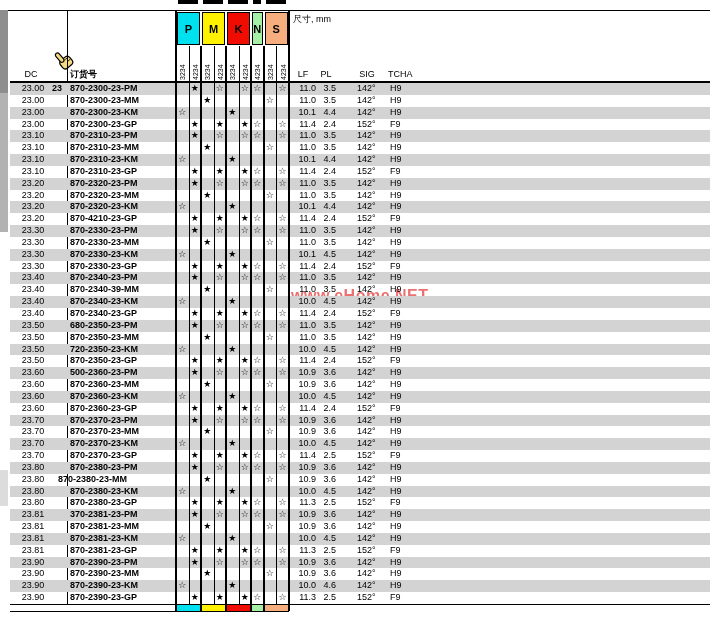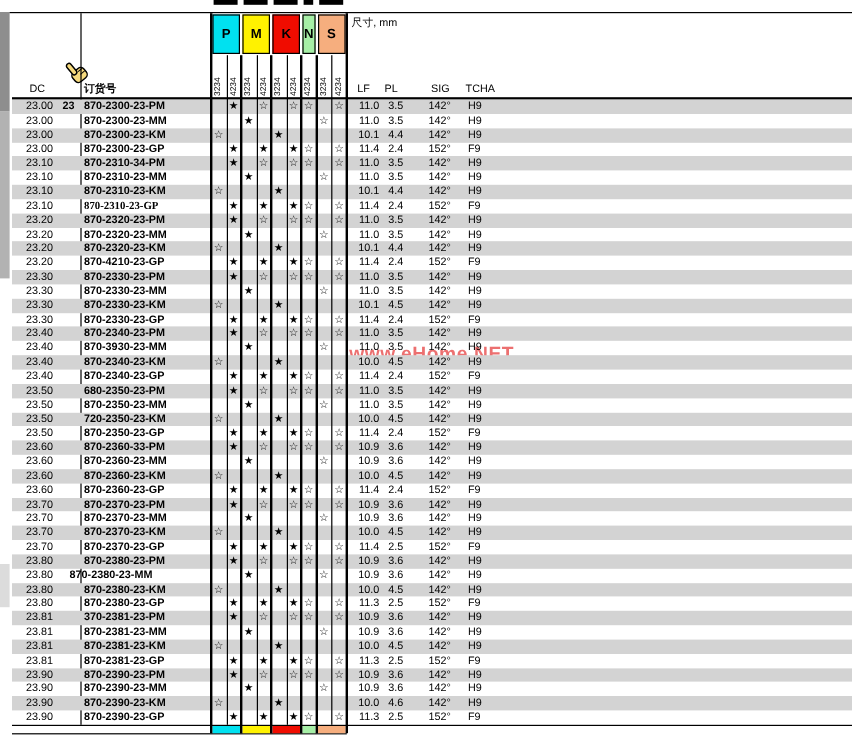--- a/index.html
+++ b/index.html
@@ -104,21 +104,21 @@
         <div class="star" style="left: 228.5px; width: 12.5px;">★</div>
         <div class="star" style="left: 241px; width: 12.5px;">☆</div>
         <div class="star" style="left: 266.25px; width: 12.75px;">☆</div>
         <div class="cell right" style="left: 282px; width: 24px;">11.4</div>
         <div class="cell right" style="left: 308px; width: 18px;">2.4</div>
         <div class="cell" style="left: 347px; width: 30px;">152°</div>
         <div class="cell" style="left: 380px; width: 40px;">F9</div>
       </div>
       <div class="row odd" style="top: 130.36px; height: 11.84px; line-height: 11.84px;">
         <div class="cell center" style="left: 2px; width: 42px;">23.10</div>
-        <div class="cell bold" style="left: 60px; width: 112px;">870-2310-34-PM</div>
+        <div class="cell bold" style="left: 60px; width: 112px;">870-2310-23-PM</div>
         <div class="star" style="left: 178.5px; width: 12.5px;">★</div>
         <div class="star" style="left: 203.5px; width: 12.5px;">☆</div>
         <div class="star" style="left: 228.5px; width: 12.5px;">☆</div>
         <div class="star" style="left: 241px; width: 12.5px;">☆</div>
         <div class="star" style="left: 266.25px; width: 12.75px;">☆</div>
         <div class="cell right" style="left: 282px; width: 24px;">11.0</div>
         <div class="cell right" style="left: 308px; width: 18px;">3.5</div>
         <div class="cell" style="left: 347px; width: 30px;">142°</div>
         <div class="cell" style="left: 380px; width: 40px;">H9</div>
       </div>
@@ -137,21 +137,21 @@
         <div class="cell bold" style="left: 60px; width: 112px;">870-2310-23-KM</div>
         <div class="star" style="left: 166px; width: 12.5px;">☆</div>
         <div class="star" style="left: 216px; width: 12.5px;">★</div>
         <div class="cell right" style="left: 282px; width: 24px;">10.1</div>
         <div class="cell right" style="left: 308px; width: 18px;">4.4</div>
         <div class="cell" style="left: 347px; width: 30px;">142°</div>
         <div class="cell" style="left: 380px; width: 40px;">H9</div>
       </div>
       <div class="row" style="top: 165.89px; height: 11.84px; line-height: 11.84px;">
         <div class="cell center" style="left: 2px; width: 42px;">23.10</div>
-        <div class="cell bold" style="left: 60px; width: 112px; font-family: Liberation Serif, serif;">870-2310-23-GP</div>
+        <div class="cell bold" style="left: 60px; width: 112px;">870-2310-23-GP</div>
         <div class="star" style="left: 178.5px; width: 12.5px;">★</div>
         <div class="star" style="left: 203.5px; width: 12.5px;">★</div>
         <div class="star" style="left: 228.5px; width: 12.5px;">★</div>
         <div class="star" style="left: 241px; width: 12.5px;">☆</div>
         <div class="star" style="left: 266.25px; width: 12.75px;">☆</div>
         <div class="cell right" style="left: 282px; width: 24px;">11.4</div>
         <div class="cell right" style="left: 308px; width: 18px;">2.4</div>
         <div class="cell" style="left: 347px; width: 30px;">152°</div>
         <div class="cell" style="left: 380px; width: 40px;">F9</div>
       </div>
@@ -255,21 +255,21 @@
         <div class="star" style="left: 228.5px; width: 12.5px;">☆</div>
         <div class="star" style="left: 241px; width: 12.5px;">☆</div>
         <div class="star" style="left: 266.25px; width: 12.75px;">☆</div>
         <div class="cell right" style="left: 282px; width: 24px;">11.0</div>
         <div class="cell right" style="left: 308px; width: 18px;">3.5</div>
         <div class="cell" style="left: 347px; width: 30px;">142°</div>
         <div class="cell" style="left: 380px; width: 40px;">H9</div>
       </div>
       <div class="row" style="top: 284.3px; height: 11.84px; line-height: 11.84px;">
         <div class="cell center" style="left: 2px; width: 42px;">23.40</div>
-        <div class="cell bold" style="left: 60px; width: 112px;">870-3930-23-MM</div>
+        <div class="cell bold" style="left: 60px; width: 112px;">870-2340-39-MM</div>
         <div class="star" style="left: 191px; width: 12.5px;">★</div>
         <div class="star" style="left: 253.5px; width: 12.75px;">☆</div>
         <div class="cell right" style="left: 282px; width: 24px;">11.0</div>
         <div class="cell right" style="left: 308px; width: 18px;">3.5</div>
         <div class="cell" style="left: 347px; width: 30px;">142°</div>
         <div class="cell" style="left: 380px; width: 40px;">H9</div>
       </div>
       <div class="row odd" style="top: 296.14px; height: 11.84px; line-height: 11.84px;">
         <div class="cell center" style="left: 2px; width: 42px;">23.40</div>
         <div class="cell bold" style="left: 60px; width: 124px;">870-2340-23-KM</div>
@@ -334,21 +334,21 @@
         <div class="star" style="left: 228.5px; width: 12.5px;">★</div>
         <div class="star" style="left: 241px; width: 12.5px;">☆</div>
         <div class="star" style="left: 266.25px; width: 12.75px;">☆</div>
         <div class="cell right" style="left: 282px; width: 24px;">11.4</div>
         <div class="cell right" style="left: 308px; width: 18px;">2.4</div>
         <div class="cell" style="left: 347px; width: 30px;">152°</div>
         <div class="cell" style="left: 380px; width: 40px;">F9</div>
       </div>
       <div class="row odd" style="top: 367.18px; height: 11.84px; line-height: 11.84px;">
         <div class="cell center" style="left: 2px; width: 42px;">23.60</div>
-        <div class="cell bold" style="left: 60px; width: 112px;">870-2360-33-PM</div>
+        <div class="cell bold" style="left: 60px; width: 112px;">500-2360-23-PM</div>
         <div class="star" style="left: 178.5px; width: 12.5px;">★</div>
         <div class="star" style="left: 203.5px; width: 12.5px;">☆</div>
         <div class="star" style="left: 228.5px; width: 12.5px;">☆</div>
         <div class="star" style="left: 241px; width: 12.5px;">☆</div>
         <div class="star" style="left: 266.25px; width: 12.75px;">☆</div>
         <div class="cell right" style="left: 282px; width: 24px;">10.9</div>
         <div class="cell right" style="left: 308px; width: 18px;">3.6</div>
         <div class="cell" style="left: 347px; width: 30px;">142°</div>
         <div class="cell" style="left: 380px; width: 40px;">H9</div>
       </div>

